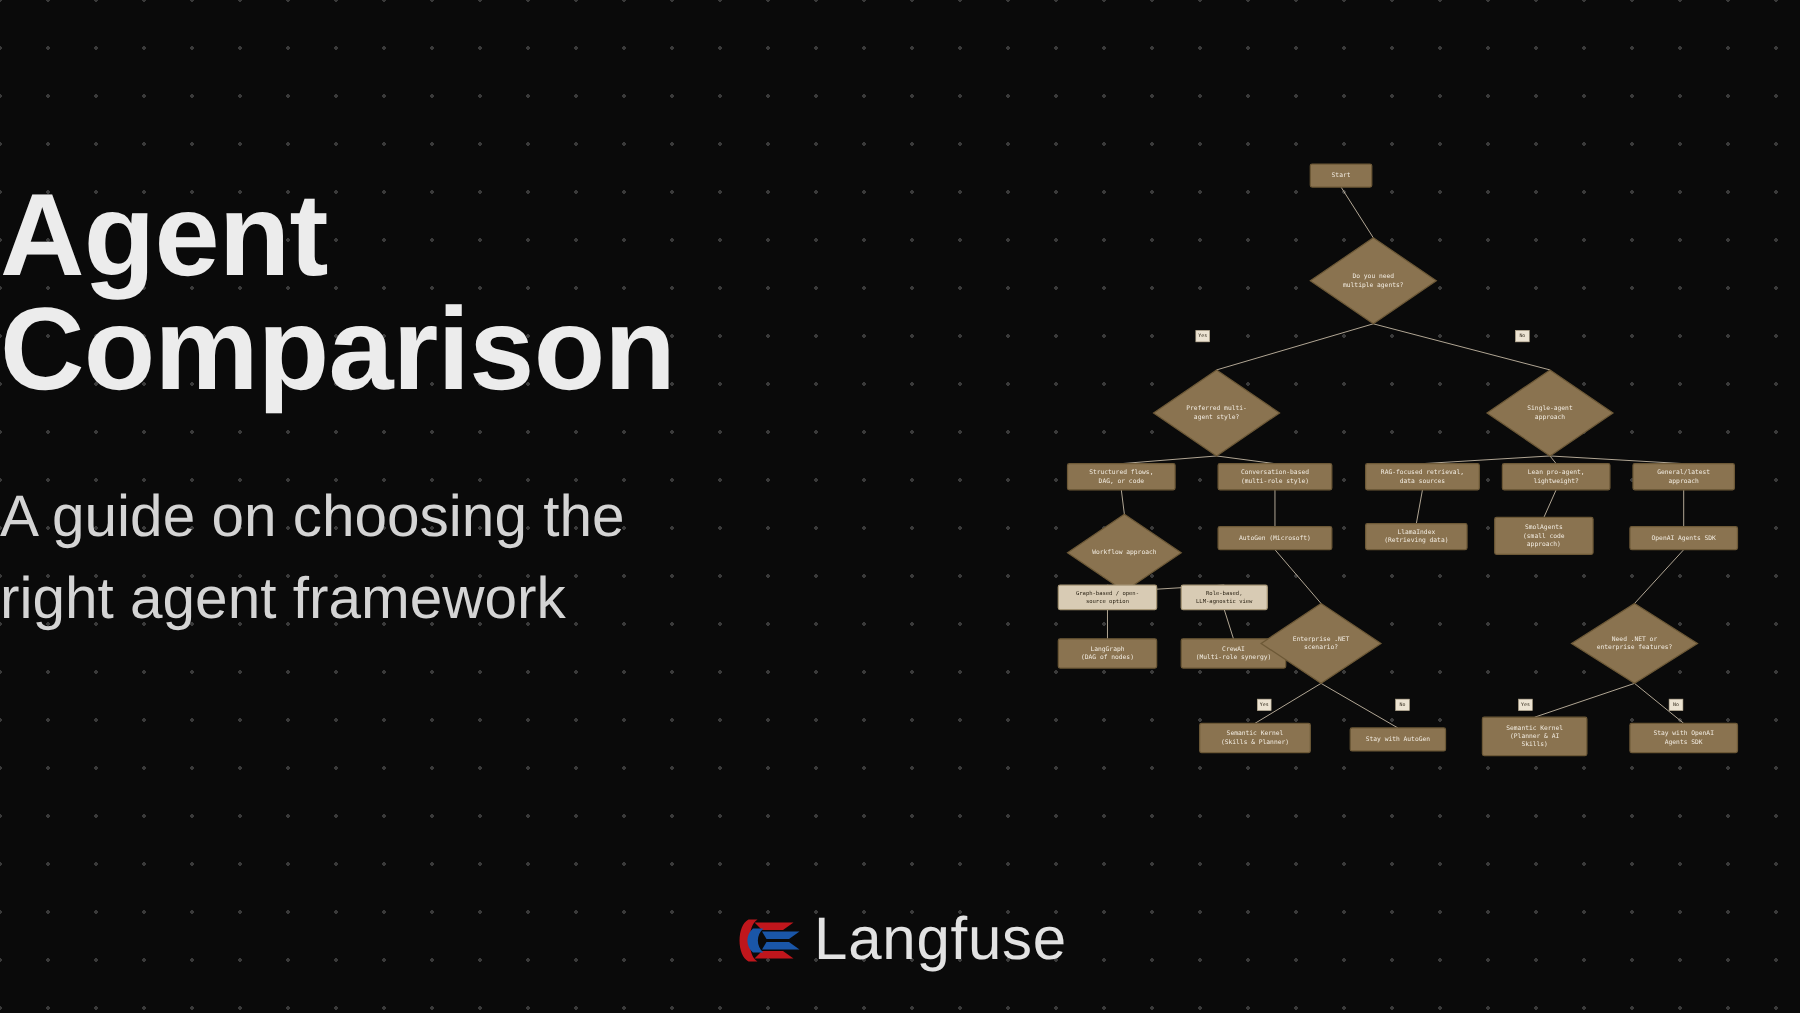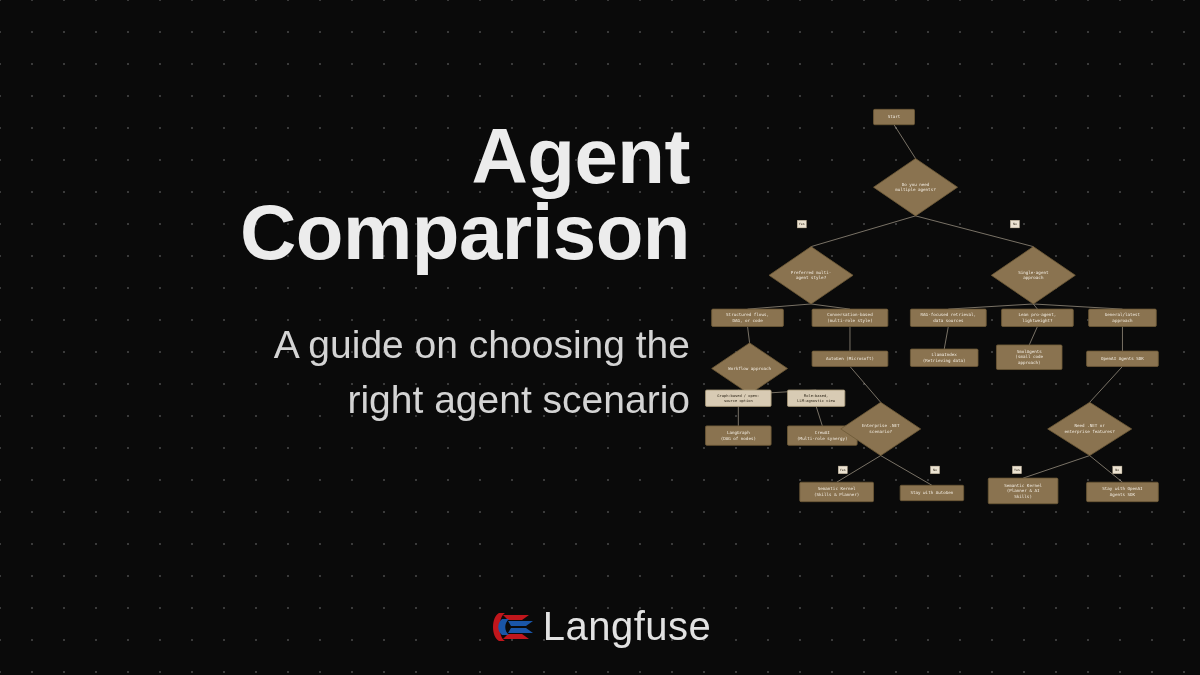--- a/index.html
+++ b/index.html
@@ -16,21 +16,21 @@
     background-size:32px 32px;
     background-position:16px 16px;
     z-index:0;
   }
   #stage{ position:absolute; inset:0; z-index:1; }
 
   
   #text-block{
     position:absolute;
     left:0; top:118px; width:690px;
-    text-align:right;
+    text-align:left;
   }
   #page-title{
     color:#ececec;
     font-size:78px;
     font-weight:bold;
     line-height:0.98;
     letter-spacing:-0.5px;
   }
   #page-title .t-line{ display:block; }
   #page-subtitle{
@@ -83,21 +83,21 @@
 
 <div id="stage">
 
   <div id="text-block">
     <h1 id="page-title">
       <span class="t-line">Agent</span>
       <span class="t-line">Comparison</span>
     </h1>
     <p id="page-subtitle">
       <span class="s-line">A guide on choosing the</span>
-      <span class="s-line">right agent scenario</span>
+      <span class="s-line">right agent framework</span>
     </p>
   </div>
 
   <div id="logo-row">
     <svg id="logo-mark" viewBox="0 0 48 40">
       <path d="M10 6 C2 10 2 30 10 34 L16 34 C9 30 9 10 16 6 Z" fill="#c0161c"></path>
       <path d="M14 8 L40 8 L33 13 L19 13 Z" fill="#c0161c"></path>
       <path d="M14 32 L40 32 L33 27 L19 27 Z" fill="#c0161c"></path>
       <path d="M19 14 L44 14 L37 19 L22 19 Z" fill="#1a56a8"></path>
       <path d="M19 26 L44 26 L37 21 L22 21 Z" fill="#1a56a8"></path>

